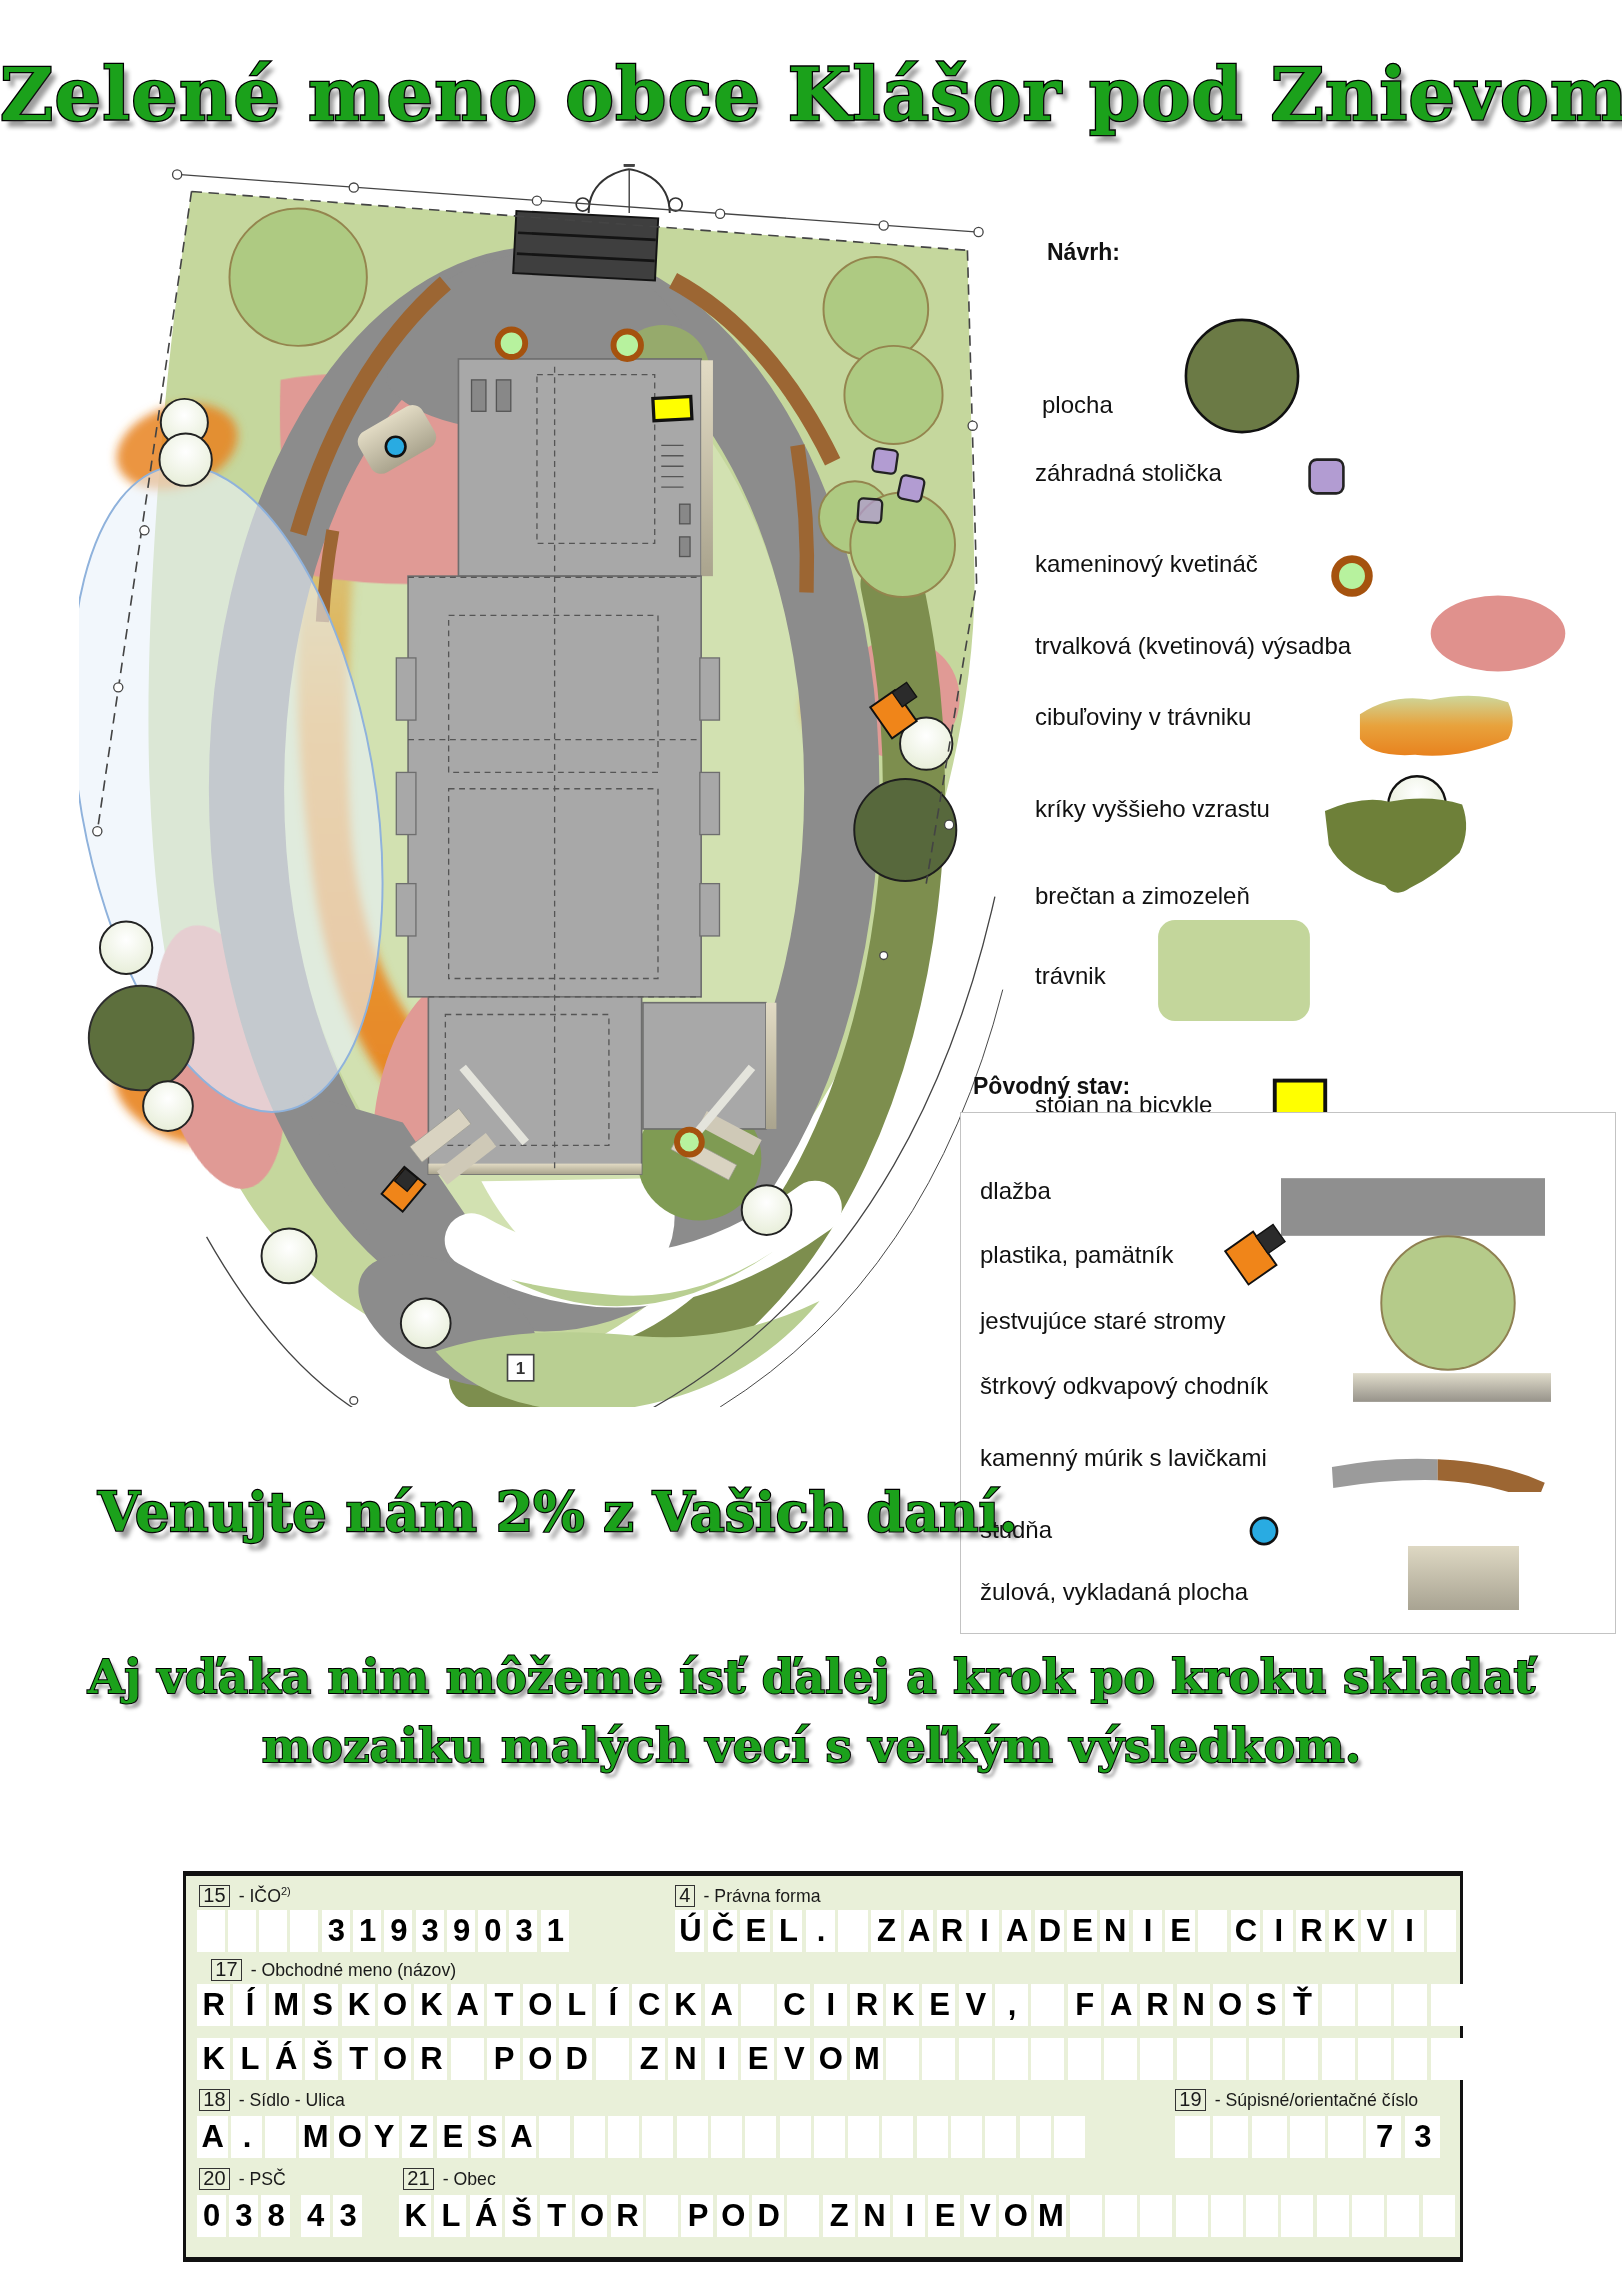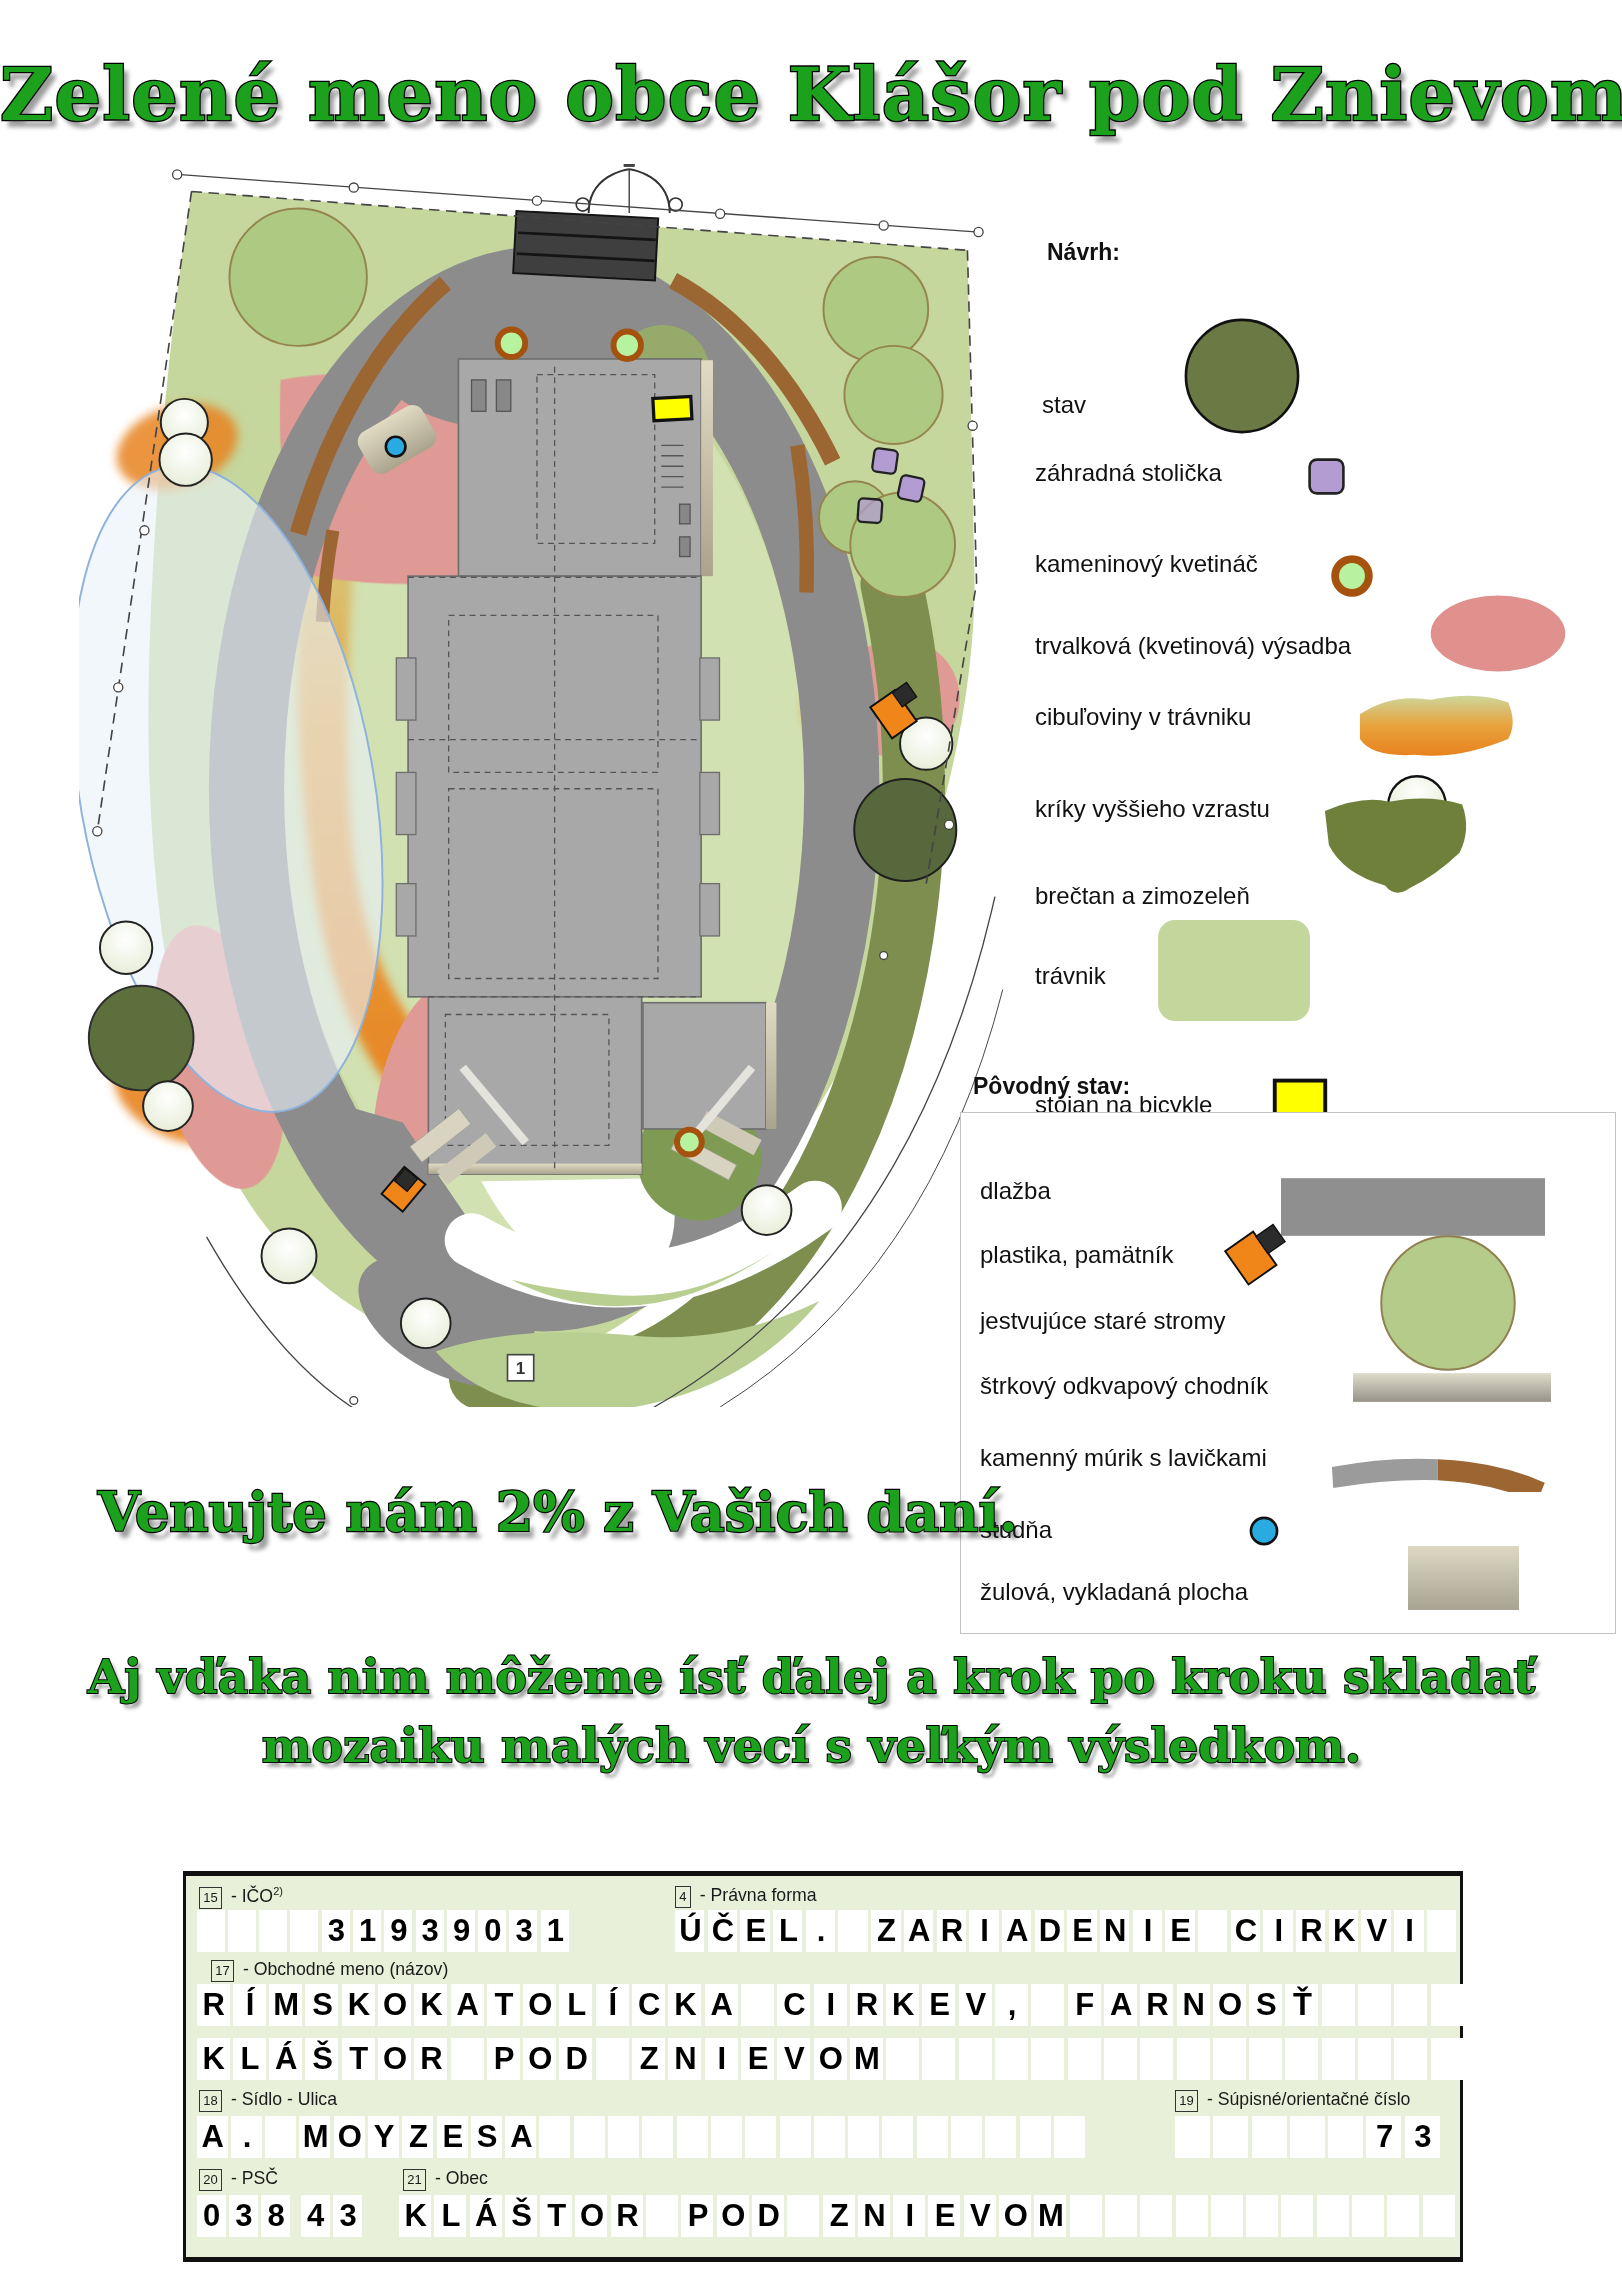--- a/index.html
+++ b/index.html
@@ -21,21 +21,21 @@
   .legend-label{font-size:24px;color:#111;white-space:nowrap;}
   #povodny-box{left:960px;top:1112px;width:654px;height:520px;background:#fff;
                border:1.3px solid #c3c3c3;}
   
   #form-box{left:183px;top:1871px;width:1280px;height:391px;background:#e9f0d9;
             border:3.3px solid #111;border-top-width:5.9px;border-bottom-width:5.9px;
             box-sizing:border-box;padding:9.2px 0 0 0;}
   .frow{position:relative;width:100%;}
   .flabel{font-size:17.7px;color:#1a1a1a;white-space:nowrap;position:absolute;}
   .fnum{display:inline-block;border:1.3px solid #333;padding:0 3.3px;margin-right:3.9px;
-        font-size:13px;line-height:19.6px;background:transparent;}
+        font-size:20px;line-height:19.6px;background:transparent;}
   .flabel sup{font-size:11px;}
   .comb{display:flex;position:absolute;height:42px;}
   .comb .cell{width:var(--cw,30px);height:42px;background:#fff;margin-right:3.3px;flex:none;
         display:flex;align-items:center;justify-content:center;
         font-weight:bold;font-size:31px;color:#000;font-family:"Liberation Sans",sans-serif;
         letter-spacing:-1.3px;}
   .comb.psc .cell:nth-child(3){margin-right:10.5px;}
   svg text{font-family:"Liberation Sans",sans-serif;}
 </style>
 </head>
@@ -241,21 +241,21 @@
 
   <g>
     <rect x="655" y="1820" width="40" height="40" fill="#fff" stroke="#444" stroke-width="2.5"></rect>
     <text x="675" y="1850" font-size="26" font-weight="bold" fill="#333" text-anchor="middle">1</text>
   </g>
 </svg>
 </div>
 
 <div class="abs legend-title" style="left:1047px;top:239px;">Návrh:</div>
 
-<div class="abs legend-label" style="left:1042px;top:391px;">stav</div>
+<div class="abs legend-label" style="left:1042px;top:391px;">plocha</div>
 <svg class="abs" style="left:1182px;top:316px;" width="120" height="120" viewBox="0 0 184 184">
   <circle cx="92" cy="92" r="86" stroke="#111" stroke-width="4" fill="#6b7a45"></circle>
   </svg>
 
 <div class="abs legend-label" style="left:1035px;top:459px;">záhradná stolička</div>
 <svg class="abs" style="left:1307px;top:457px;" width="39" height="39" viewBox="0 0 60 60">
   <rect x="4" y="4" width="52" height="52" rx="11" stroke="#222" stroke-width="4" fill="#b29cd2"></rect>
   </svg>
 
 <div class="abs legend-label" style="left:1035px;top:550px;">kameninový kvetináč</div>

